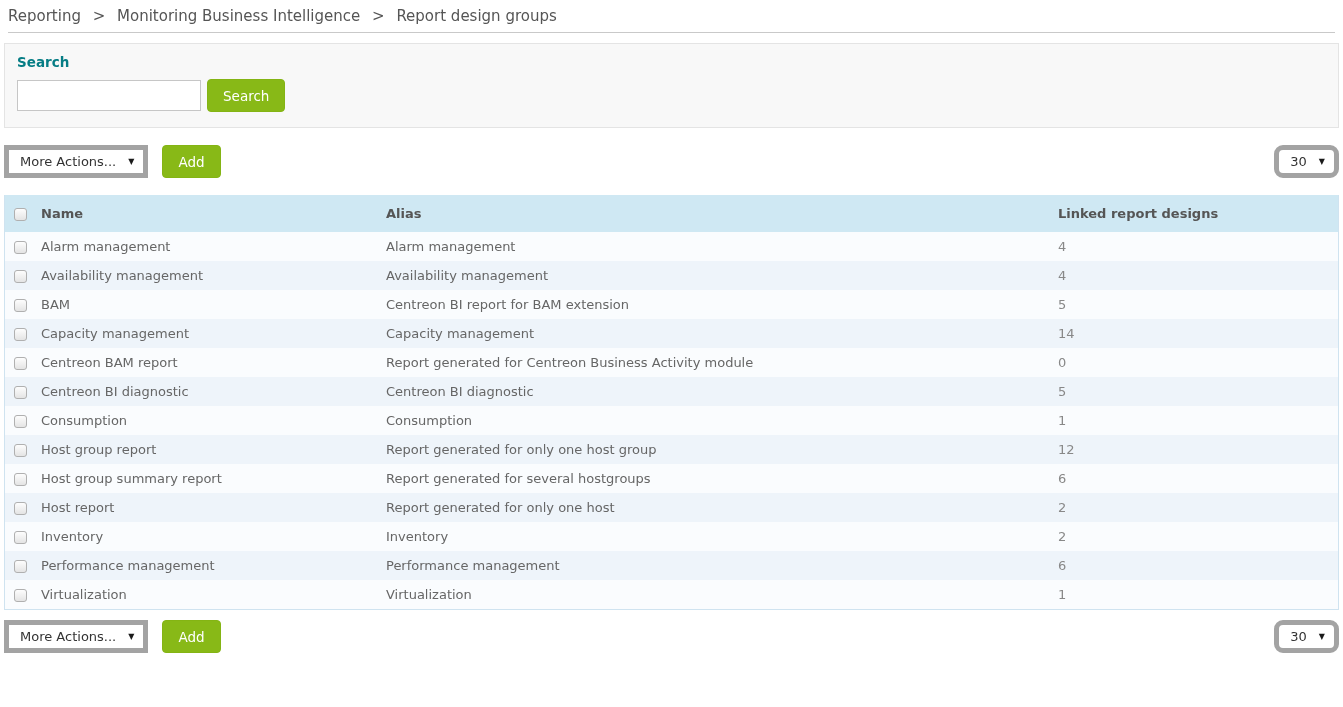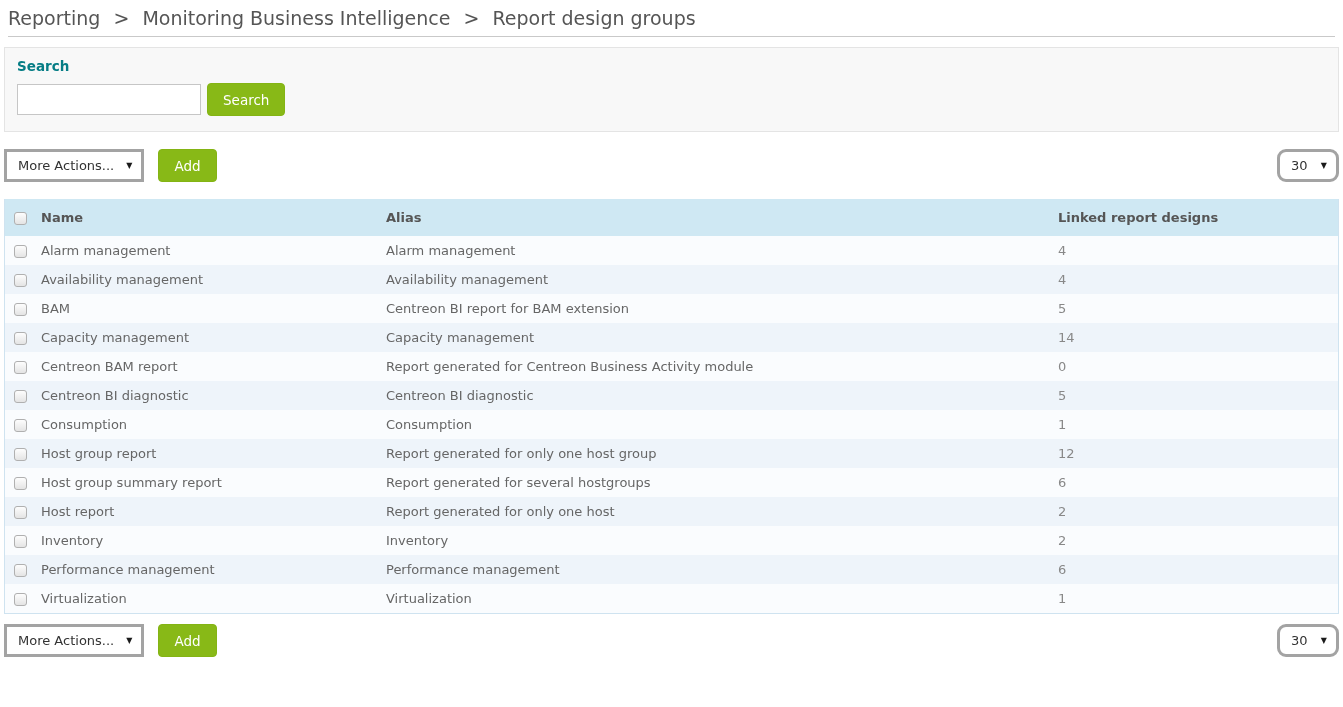--- a/index.html
+++ b/index.html
@@ -5,21 +5,21 @@
   * { box-sizing: border-box; }
   html,body { margin:0; padding:0; background:#ffffff; }
   body {
     width:1343px; height:707px;
     font-family:"DejaVu Sans","Liberation Sans",sans-serif;
     font-size:13px; color:#555;
     overflow:hidden;
   }
 
   
-  .breadcrumb { padding:7px 10px 7px 8px; font-size:19px; color:#555; }
+  .breadcrumb { padding:7px 10px 7px 8px; font-size:15px; color:#555; }
   .breadcrumb .crumb { cursor:pointer; }
   .breadcrumb .sep { margin:0 7px; color:#555; }
   .breadcrumb-rule { border-bottom:1px solid #c9c9c9; margin:0 8px; }
 
   
   .search-panel {
     margin:10px 4px 0 4px;
     background:#f8f8f8;
     border:1px solid #e4e4e4;
     padding:10px 12px 15px 12px;
@@ -39,21 +39,21 @@
     margin-left:6px;
   }
 
   
   .toolbar { display:flex; justify-content:space-between; align-items:center; margin:17px 4px 0 4px; }
   .toolbar.bottom { margin-top:10px; }
   .toolbar-left { display:flex; align-items:center; }
   .select-box {
     display:inline-flex; align-items:center; justify-content:space-between;
     height:33px; background:#fff;
-    border:3px solid #a3a3a3;
+    border:5px solid #a3a3a3;
     padding:0 9px 0 11px;
     color:#333; cursor:pointer; user-select:none;
   }
   .select-actions { min-width:134px; margin-right:8px; }
   .select-pagesize { min-width:62px;border-radius:9px; }
   .caret { font-size:8px; color:#1a1a1a; margin-left:12px; }
 
   
   .table-wrap { margin:17px 4px 0 4px; border:1px solid #cfe3f0; border-top:none; }
   table { width:100%; border-collapse:collapse; font-size:13px; table-layout:fixed; }

